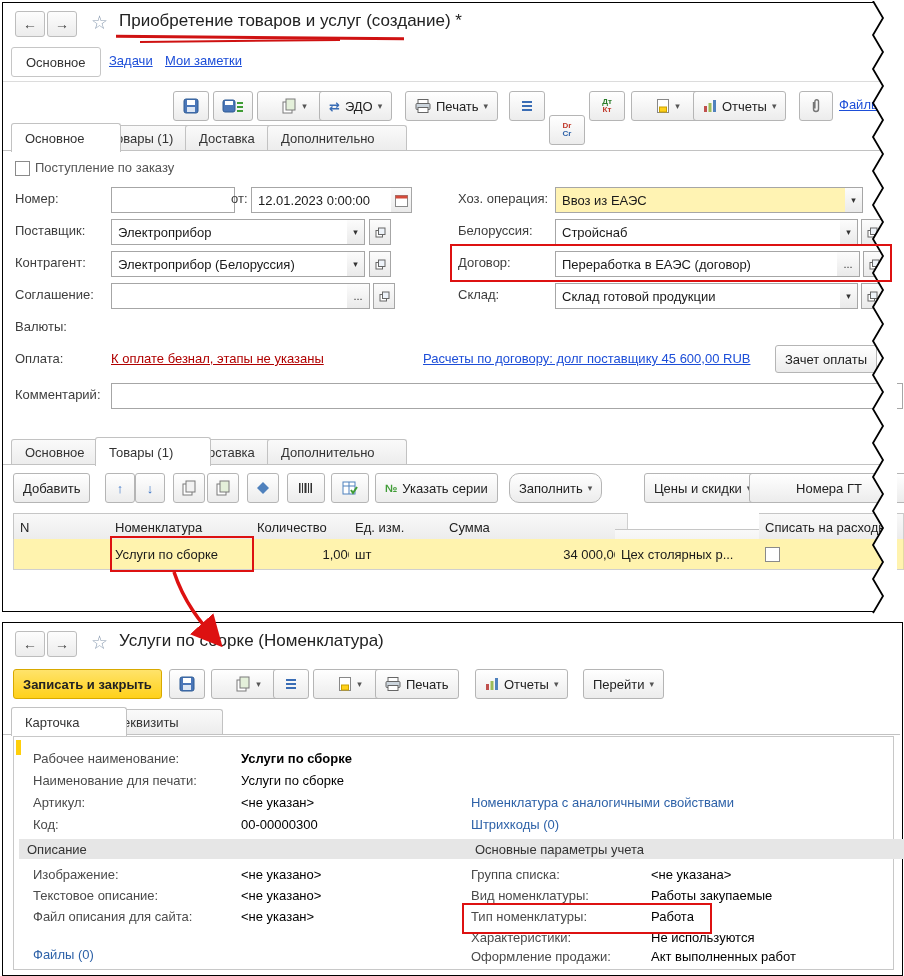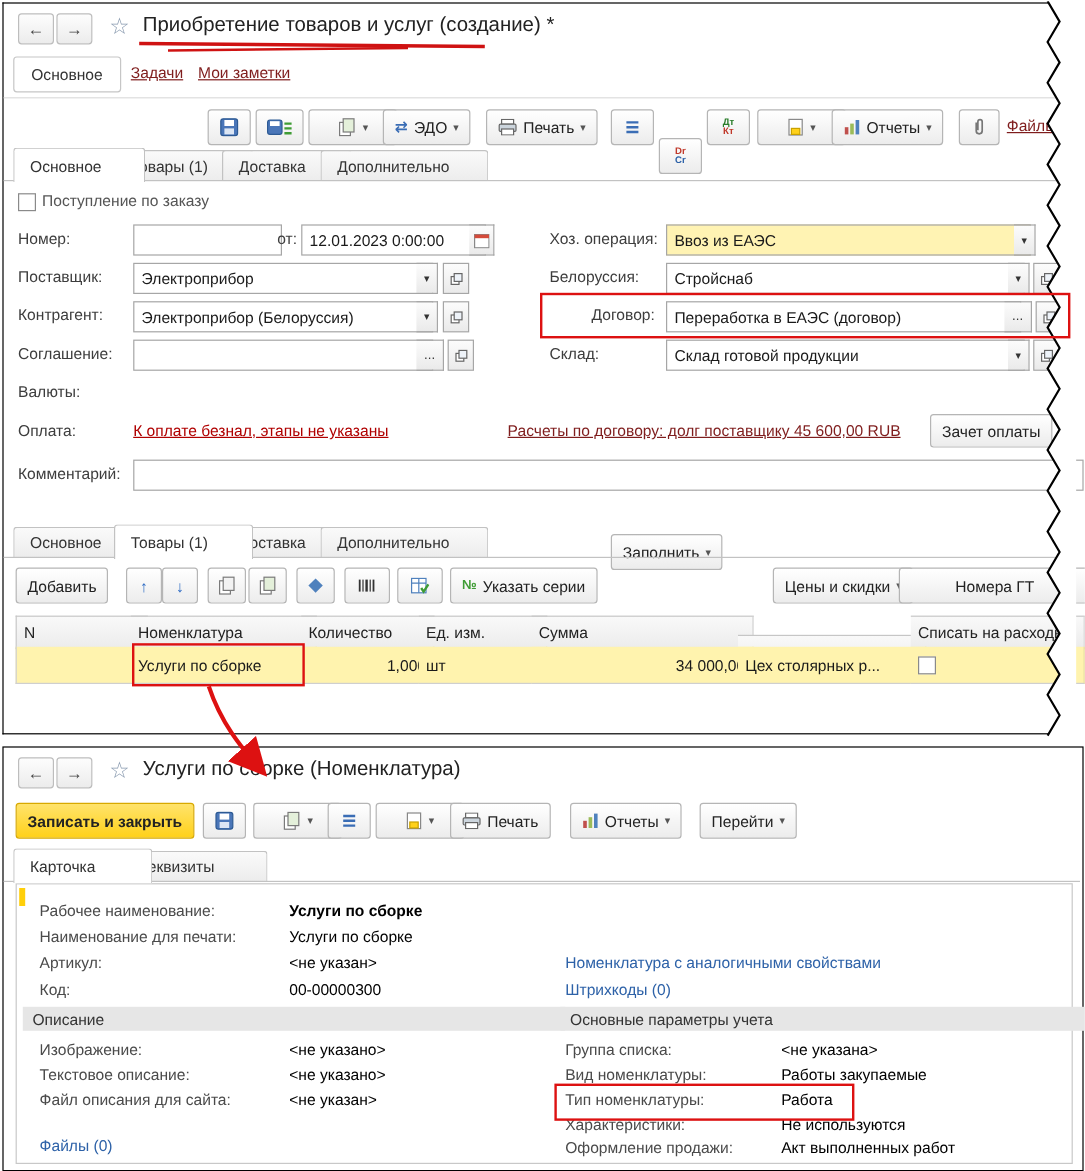--- a/index.html
+++ b/index.html
@@ -15,21 +15,21 @@
   .navbtn { position:absolute; width:28px; height:24px; display:flex; align-items:center; justify-content:center;
     background:linear-gradient(#fdfdfd,#ececec); border:1px solid #bdbdbd; border-radius:3px; color:#444; font-size:14px; }
   .star { position:absolute; font-size:19px; color:#8a9bb0; }
   .wtitle { position:absolute; font-size:17px; color:#222; white-space:nowrap; }
 
   .btn { position:absolute; height:28px; display:flex; align-items:center; justify-content:center; gap:5px;
     padding:0 9px; background:linear-gradient(#ffffff,#ececec); border:1px solid #b5b5b5; border-radius:3px;
     font-size:13px; color:#222; white-space:nowrap; cursor:default; }
   .btn-yellow { background:linear-gradient(#ffe36b,#ffd11a); border-color:#d8a900; font-weight:bold; }
   .dd { font-size:9px; color:#555; }
-  .vlink { position:absolute; height:24px; line-height:24px; color:#7f1d1d; text-decoration:underline; white-space:nowrap; }
+  .vlink { position:absolute; height:24px; line-height:24px; color:#1d4ed8; text-decoration:underline; white-space:nowrap; }
   .plainlink { position:absolute; height:20px; line-height:20px; color:#2e62a8; white-space:nowrap; }
   .redlink { color:#b00000; }
 
   .tab { position:absolute; height:25px; padding:0 13px; display:flex; align-items:center;
     background:linear-gradient(#fafafa,#ececec); border:1px solid #c2c2c2; border-bottom:none;
     border-radius:3px 3px 0 0; font-size:13px; color:#333; z-index:1; white-space:nowrap; }
   .tab.active { background:#fff; height:28px; z-index:3; }
   .hline { position:absolute; height:1px; background:#c2c2c2; z-index:2; }
   .navbox { position:absolute; height:28px; padding:0 14px; display:flex; align-items:center;
     background:#fff; border:1px solid #c6c6c6; border-radius:3px; color:#333; }
@@ -215,21 +215,21 @@
   <div class="field" style="left:108px;top:248px;width:236px;">Электроприбор (Белоруссия)</div>
   <div class="fbtn" style="left:344px;top:248px;">
       <span>▾</span>
     </div>
   <div class="obtn" style="left:366px;top:248px;">
     <svg width="11" height="11">
         <rect x="1" y="3.5" width="6.5" height="6.5" fill="#fff" stroke="#666"></rect>
         <rect x="3.5" y="1" width="6.5" height="6.5" fill="#eef3f9" stroke="#666"></rect>
       </svg>
   </div>
-  <div class="lbl" style="left:455px;top:248px;margin-left:35px;">Договор:</div>
+  <div class="lbl" style="left:455px;top:248px;">Договор:</div>
   <div class="field" style="left:552px;top:248px;width:282px;">Переработка в ЕАЭС (договор)</div>
   <div class="fbtn" style="left:834px;top:248px;width:22px;font-size:11px;">
       <span>...</span>
     </div>
   <div class="obtn" style="left:860px;top:248px;">
     <svg width="11" height="11">
         <rect x="1" y="3.5" width="6.5" height="6.5" fill="#fff" stroke="#666"></rect>
         <rect x="3.5" y="1" width="6.5" height="6.5" fill="#eef3f9" stroke="#666"></rect>
       </svg>
   </div>
@@ -317,21 +317,21 @@
         <rect x="1" y="1" width="12" height="12" fill="#fff" stroke="#4f81bd"></rect>
         <line x1="1" y1="5" x2="13" y2="5" stroke="#4f81bd"></line>
         <line x1="7" y1="1" x2="7" y2="13" stroke="#4f81bd"></line>
         <path d="M9,9 l2,3 l4,-6" fill="none" stroke="#3f9c35" stroke-width="2"></path>
       </svg>
   </div>
   <div class="btn" style="left:372px;top:470px;">
     <span style="color:#3f9c35;font-weight:bold;font-size:11px;">№</span>
     <span>Указать серии</span>
   </div>
-  <div class="btn" style="left:506px;top:442px;">
+  <div class="btn" style="left:506px;top:470px;border-radius:10px;">
     <span>Заполнить</span>
     <span class="dd">▾</span>
   </div>
   <div class="btn" style="left:612px;top:470px;margin-left:29px;">
     <span>Цены и скидки</span>
     <span class="dd">▾</span>
   </div>
   <div class="btn" style="left:746px;top:470px;width:140px;">
       <span>Номера ГТ</span>
     </div>

